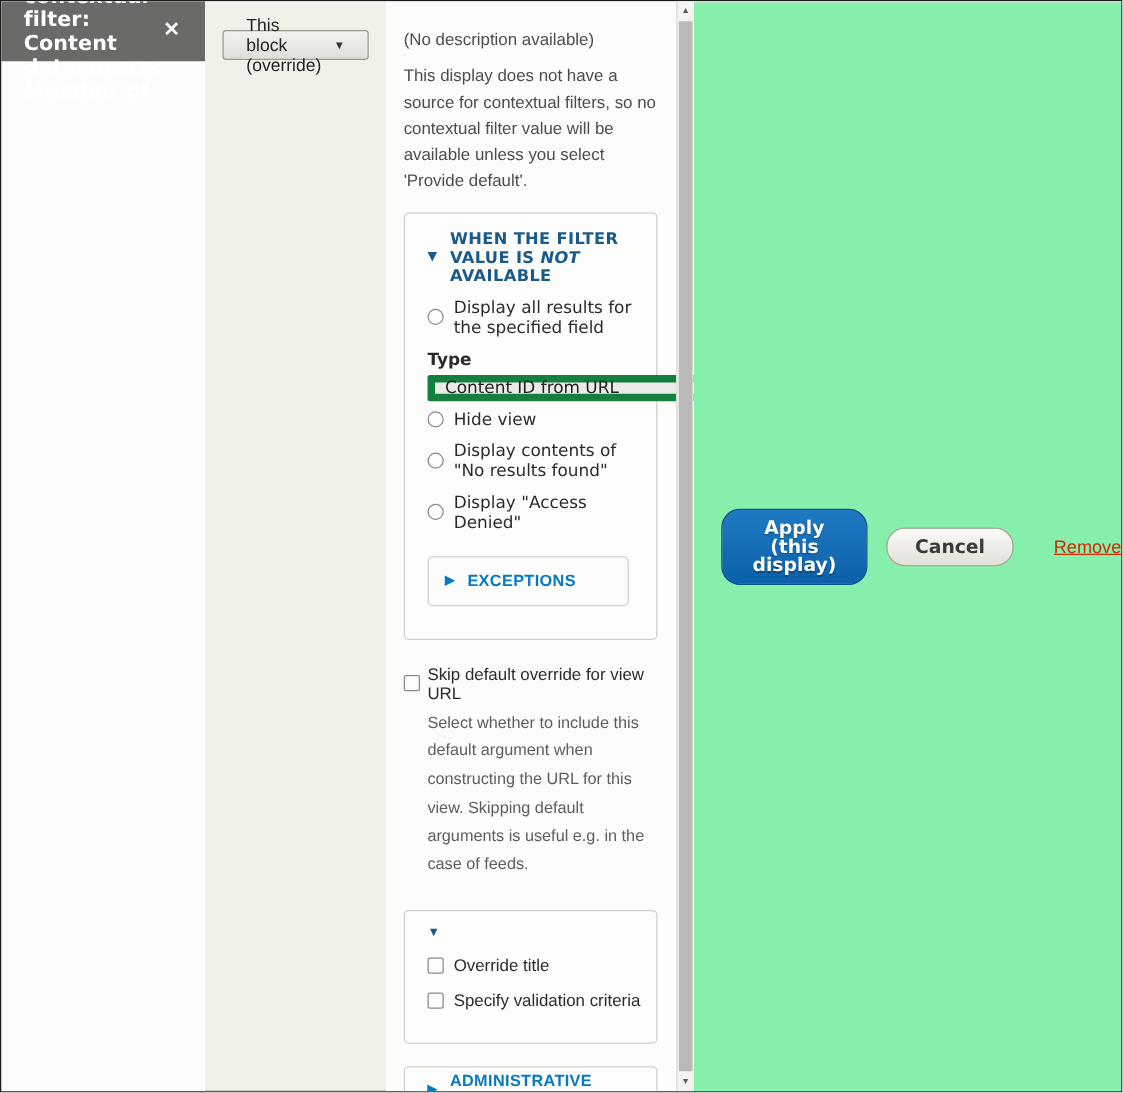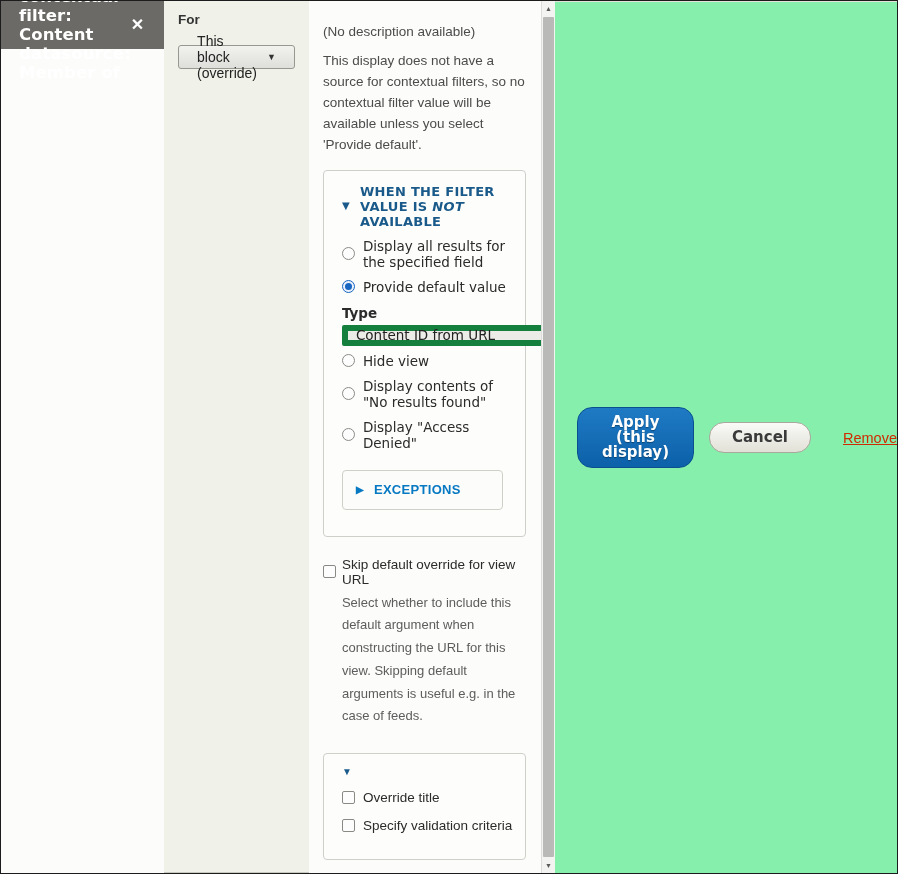--- a/index.html
+++ b/index.html
@@ -173,45 +173,40 @@
 <body>
 
 <div class="dialog">
 
   <div class="titlebar">
     <span class="title">Configure contextual filter: Content datasource: Member of</span>
     <span class="close">✕</span>
   </div>
 
   <div class="for-bar">
-    <div class="for-label">For</div>
     <div class="fake-select">
       <span>This block (override)</span>
       <span class="caret">▼</span>
     </div>
   </div>
 
   <div class="content">
 
     <div class="muted-line">(No description available)</div>
     <div class="muted-line">This display does not have a source for contextual filters, so no contextual filter value will be available unless you select 'Provide default'.</div>
 
     <div class="box fs1">
       <div class="legend legend-dark">
         <span class="tri">▼</span>
         <span><span>WHEN THE FILTER VALUE IS </span><em>NOT</em><span> AVAILABLE</span></span>
       </div>
 
       <div class="opt-row wide">
         <span class="radio"></span>
         <span>Display all results for the specified field</span>
-      </div>
-      <div class="opt-row wide">
-        <span class="radio checked"></span>
-        <span>Provide default value</span>
       </div>
 
       <div class="type-label wide">Type</div>
       <div class="type-select wide">
         <span>Content ID from URL</span>
         <span class="caret">▼</span>
       </div>
 
       <div class="opt-row wide" style="margin-top:7px">
         <span class="radio"></span>

